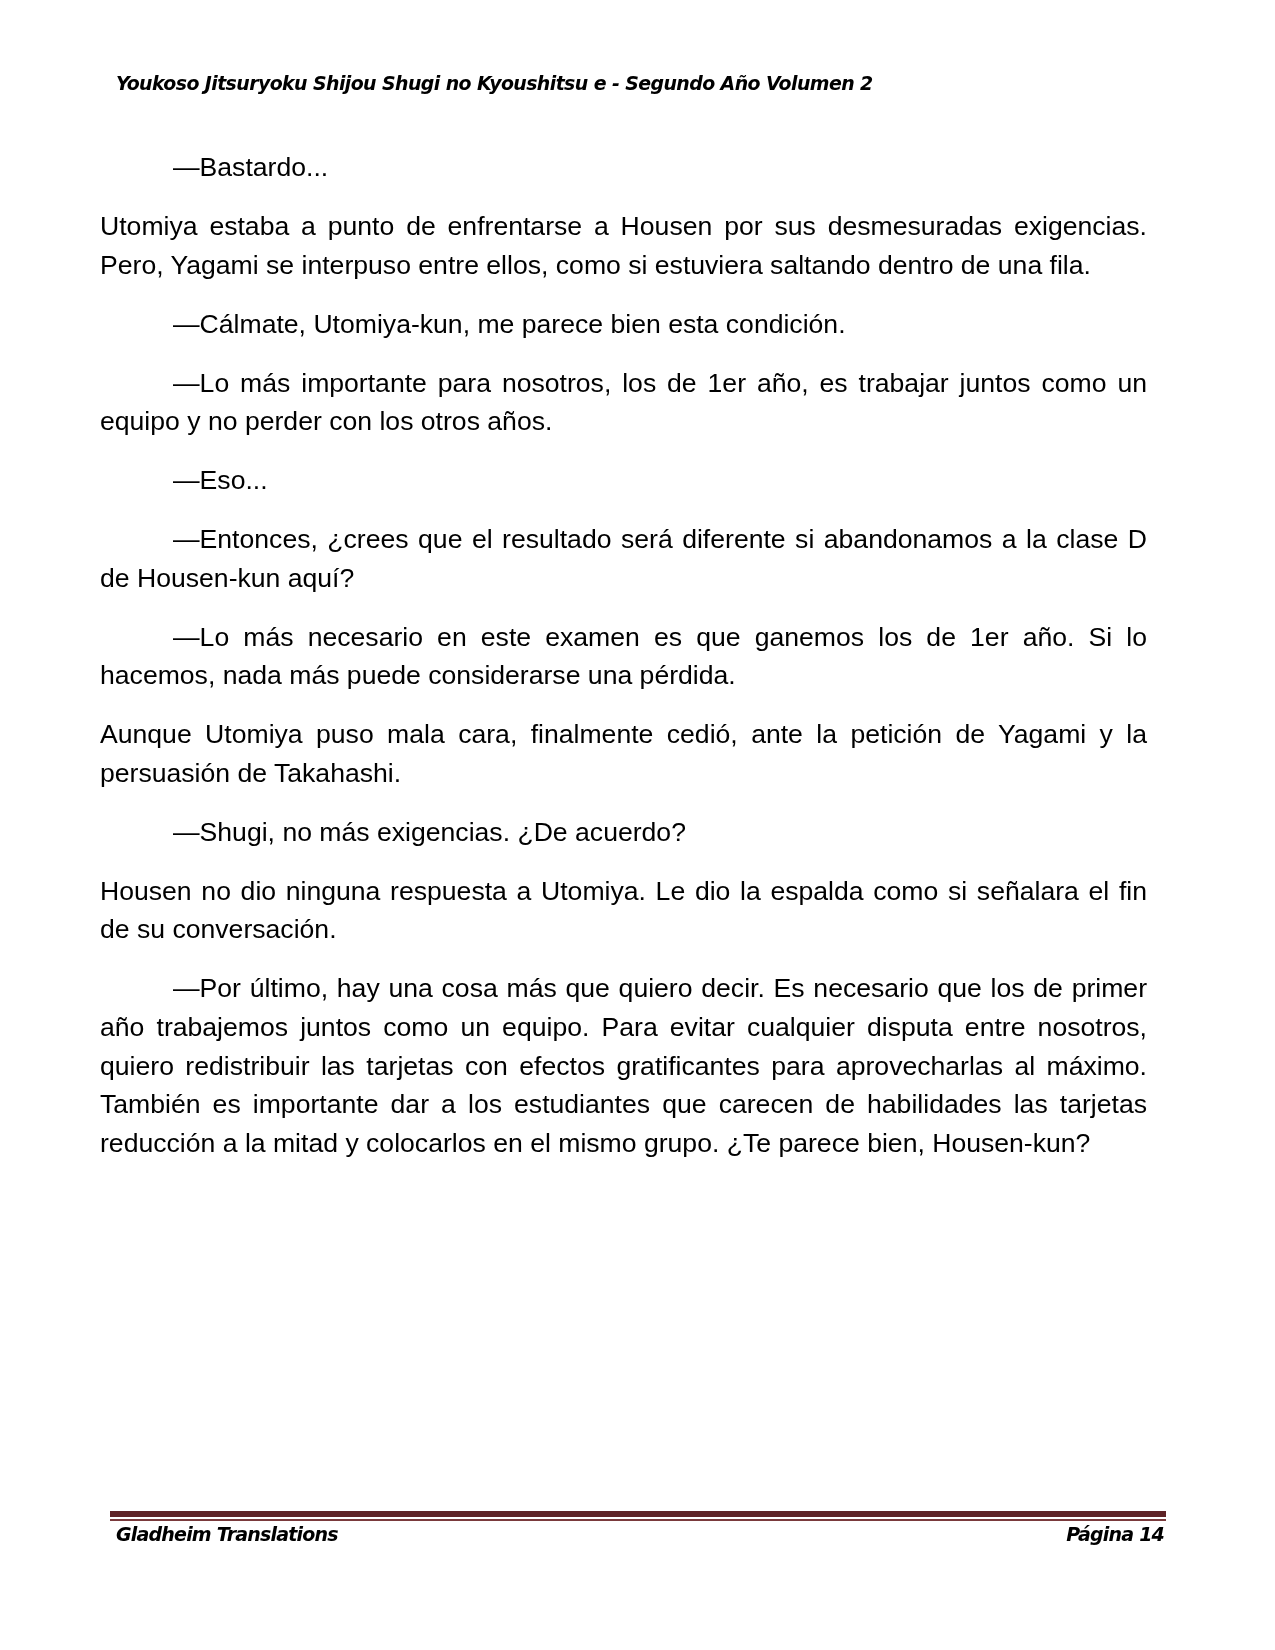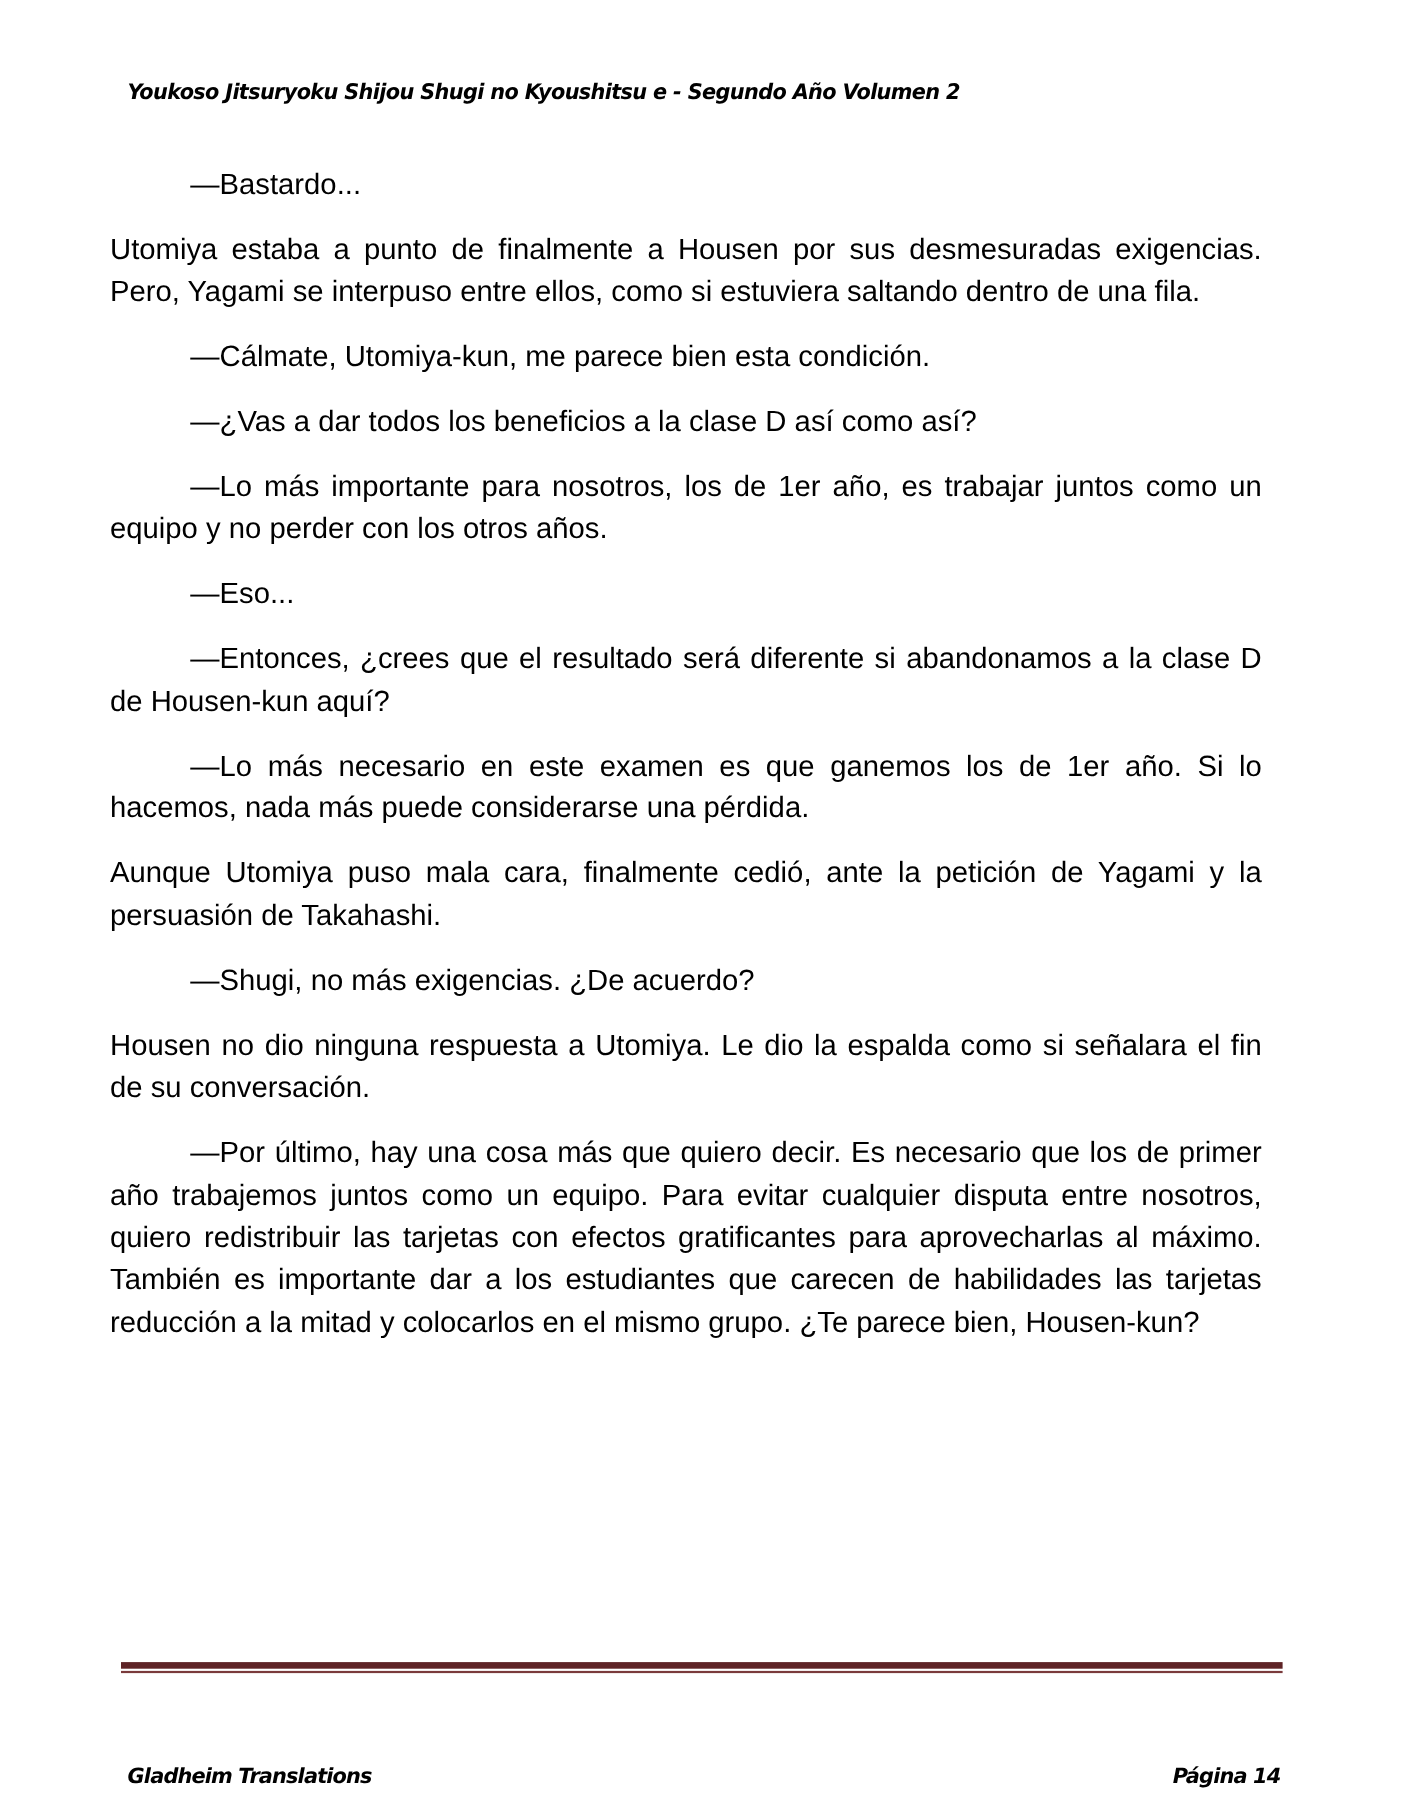--- a/index.html
+++ b/index.html
@@ -55,41 +55,40 @@
     position: absolute;
     left: 110px;
     top: 1519px;
     width: 1056px;
     height: 1.5px;
     background: #7a3a3c;
   }
   .footer {
     position: absolute;
     left: 116px;
-    top: 1604px;
+    top: 1523px;
     width: 1048px;
     display: flex;
     justify-content: space-between;
     font-family: "DejaVu Sans", sans-serif;
     font-weight: bold;
     font-style: italic;
     font-size: 19px;
     letter-spacing: -0.8px;
   }
 </style>
 </head>
 <body>
 
 <div class="page-header">Youkoso Jitsuryoku Shijou Shugi no Kyoushitsu e - Segundo Año Volumen 2</div>
 
 <div class="body-text">
   <p class="dialogue">—Bastardo...</p>
-  <p class="narration">Utomiya estaba a punto de finalmente a Housen por sus desmesuradas exigencias. Pero, Yagami se interpuso entre ellos, como si estuviera saltando dentro de una fila.</p>
+  <p class="narration">Utomiya estaba a punto de enfrentarse a Housen por sus desmesuradas exigencias. Pero, Yagami se interpuso entre ellos, como si estuviera saltando dentro de una fila.</p>
   <p class="dialogue">—Cálmate, Utomiya-kun, me parece bien esta condición.</p>
-  <p class="dialogue">—¿Vas a dar todos los beneficios a la clase D así como así?</p>
   <p class="dialogue">—Lo más importante para nosotros, los de 1er año, es trabajar juntos como un equipo y no perder con los otros años.</p>
   <p class="dialogue">—Eso...</p>
   <p class="dialogue">—Entonces, ¿crees que el resultado será diferente si abandonamos a la clase D de Housen-kun aquí?</p>
   <p class="dialogue">—Lo más necesario en este examen es que ganemos los de 1er año. Si lo hacemos, nada más puede considerarse una pérdida.</p>
   <p class="narration">Aunque Utomiya puso mala cara, finalmente cedió, ante la petición de Yagami y la persuasión de Takahashi.</p>
   <p class="dialogue">—Shugi, no más exigencias. ¿De acuerdo?</p>
   <p class="narration">Housen no dio ninguna respuesta a Utomiya. Le dio la espalda como si señalara el fin de su conversación.</p>
   <p class="dialogue">—Por último, hay una cosa más que quiero decir. Es necesario que los de primer año trabajemos juntos como un equipo. Para evitar cualquier disputa entre nosotros, quiero redistribuir las tarjetas con efectos gratificantes para aprovecharlas al máximo. También es importante dar a los estudiantes que carecen de habilidades las tarjetas reducción a la mitad y colocarlos en el mismo grupo. ¿Te parece bien, Housen-kun?</p>
 </div>
 

